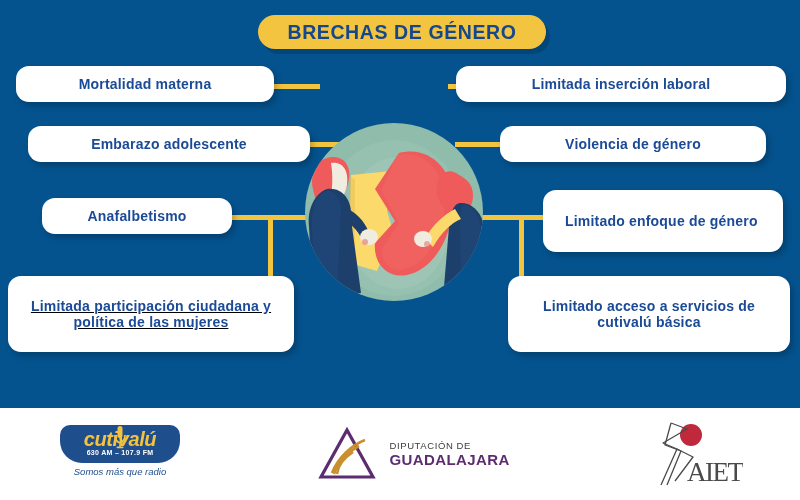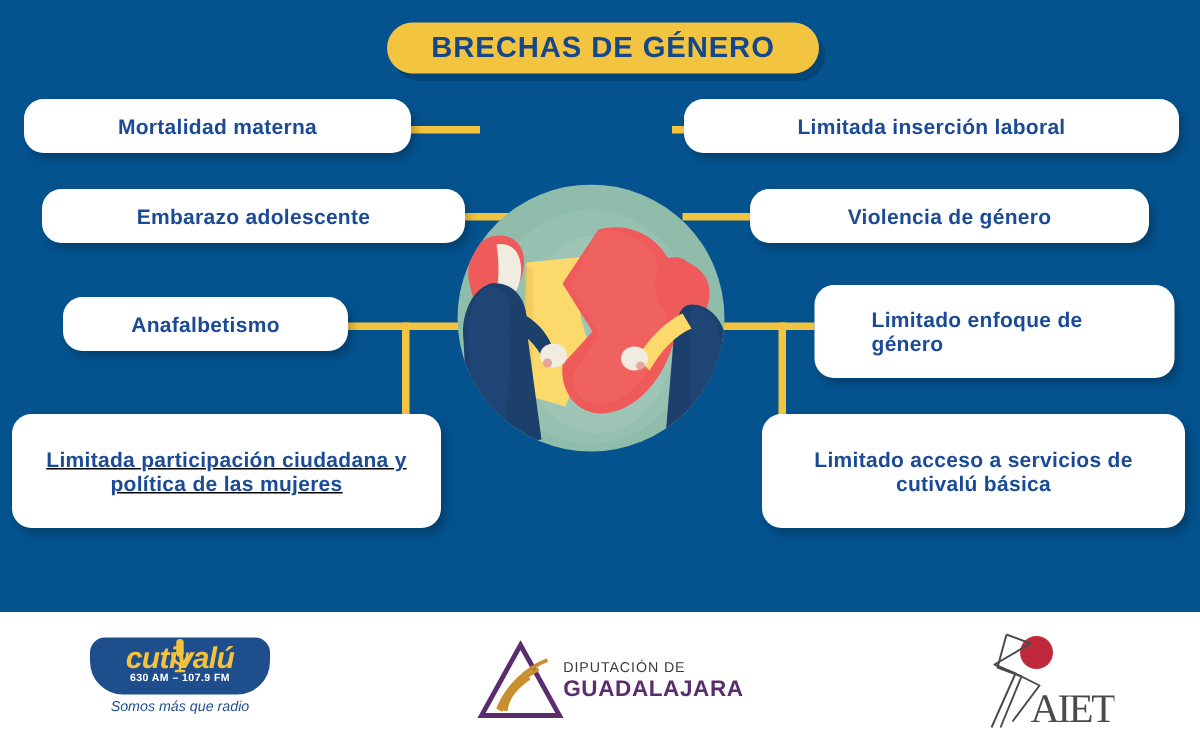--- a/index.html
+++ b/index.html
@@ -154,21 +154,21 @@
     text-align: center;
     color: #1f4e8c;
     font-size: 9.5px;
     font-style: italic;
   }
   #cuti-mic { position: absolute; left: 63px; top: 2px; }
 
   
   #dip-wrap { position: relative; width: 185px; height: 56px; display:flex; align-items:center; }
   #dip-mark { position: relative; width: 58px; height: 54px; flex: none; }
-  #dip-text { margin-left: 0; }
+  #dip-text { margin-left: 14px; }
   #dip-line1 {
     color: #3b3b3b; font-size: 9.5px; letter-spacing: 0.6px;
   }
   #dip-line2 {
     color: #5b2c6f; font-size: 15px; font-weight: bold; letter-spacing: 0.4px;
   }
 
   
   #aieti-wrap { position: relative; width: 96px; height: 70px; }
 </style>
@@ -216,21 +216,21 @@
   </div>
 
   <div class="pill center" style="left:500px; top:126px; width:266px; height:36px;">
     <span class="txt">Violencia de género</span>
   </div>
 
   <div class="pill center" style="left:456px; top:66px; width:330px; height:36px;">
     <span class="txt">Limitada inserción laboral</span>
   </div>
 
-  <div class="pill left" style="left:543px; top:190px; width:240px; height:62px; padding-left:38px;">
+  <div class="pill left" style="left:543px; top:190px; width:240px; height:62px; padding-left:22px;">
     <span class="txt">Limitado enfoque de género</span>
   </div>
 
   <div class="pill center" style="left:508px; top:276px; width:282px; height:76px;">
     <span class="txt">Limitado acceso a servicios de cutivalú básica</span>
   </div>
 
   <div id="center-illustration">
     <svg width="182" height="180" viewBox="0 0 182 180">
       <defs>

